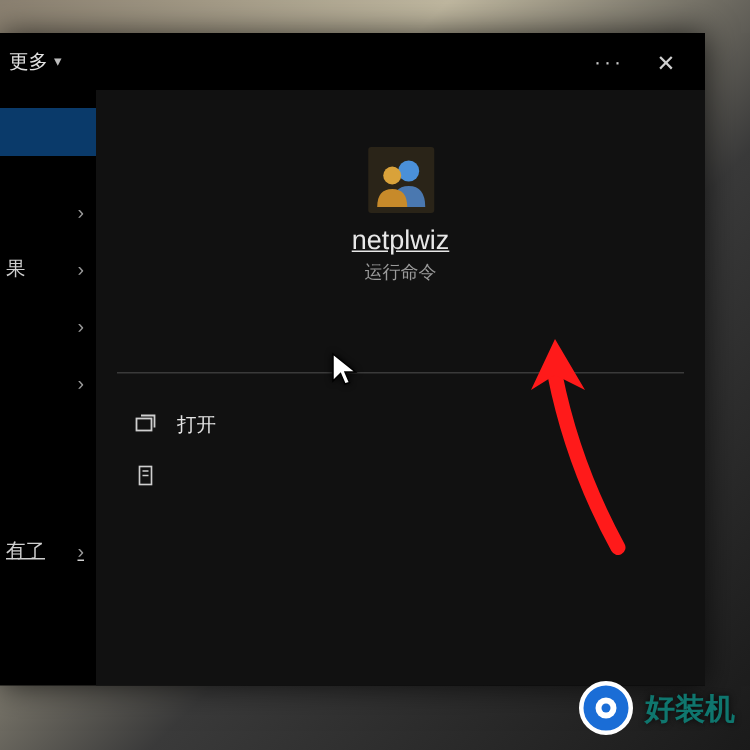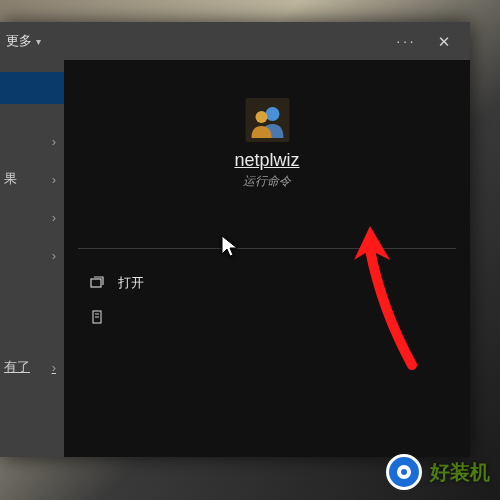--- a/index.html
+++ b/index.html
@@ -9,21 +9,21 @@
     position: relative;
   }
 
   
   .panel {
     position: absolute;
     top: 22px;
     left: 0;
     width: 470px;
     height: 435px;
-    background: #404040;
+    background: #000000;
     display: flex;
     box-shadow: 0 0 20px rgba(0,0,0,0.7);
   }
 
   
   .titlebar {
     position: absolute;
     top: 0; left: 0; right: 0;
     height: 38px;
     display: flex;
@@ -96,21 +96,20 @@
     color: #e8e8e8;
     font-size: 18px;
     text-decoration: underline;
     cursor: pointer;
     display: inline-block;
     margin-bottom: 2px;
   }
   .app-sub {
     color: #9a9a9a;
     font-size: 12px;
-    font-style: italic;
   }
 
   .divider {
     position: absolute;
     top: 188px; left: 14px; right: 14px;
     height: 1px;
     background: #3a3a3a;
   }
 
   .actions {
@@ -146,21 +145,21 @@
     top: 160px; left: 288px;
     pointer-events: none;
     z-index: 40;
   }
 
   
   .watermark {
     position: absolute;
     right: 10px; bottom: 10px;
     display: flex; align-items: center;
-    color: #4d7c0f;
+    color: #0f766e;
     font-size: 20px;
     font-weight: 600;
     text-shadow: 0 0 4px rgba(0,0,0,0.8);
     z-index: 100;
   }
   .watermark .logo {
     width: 36px; height: 36px;
     border: 3px solid #fff;
     border-radius: 50%;
     background: #1a6dd6;

